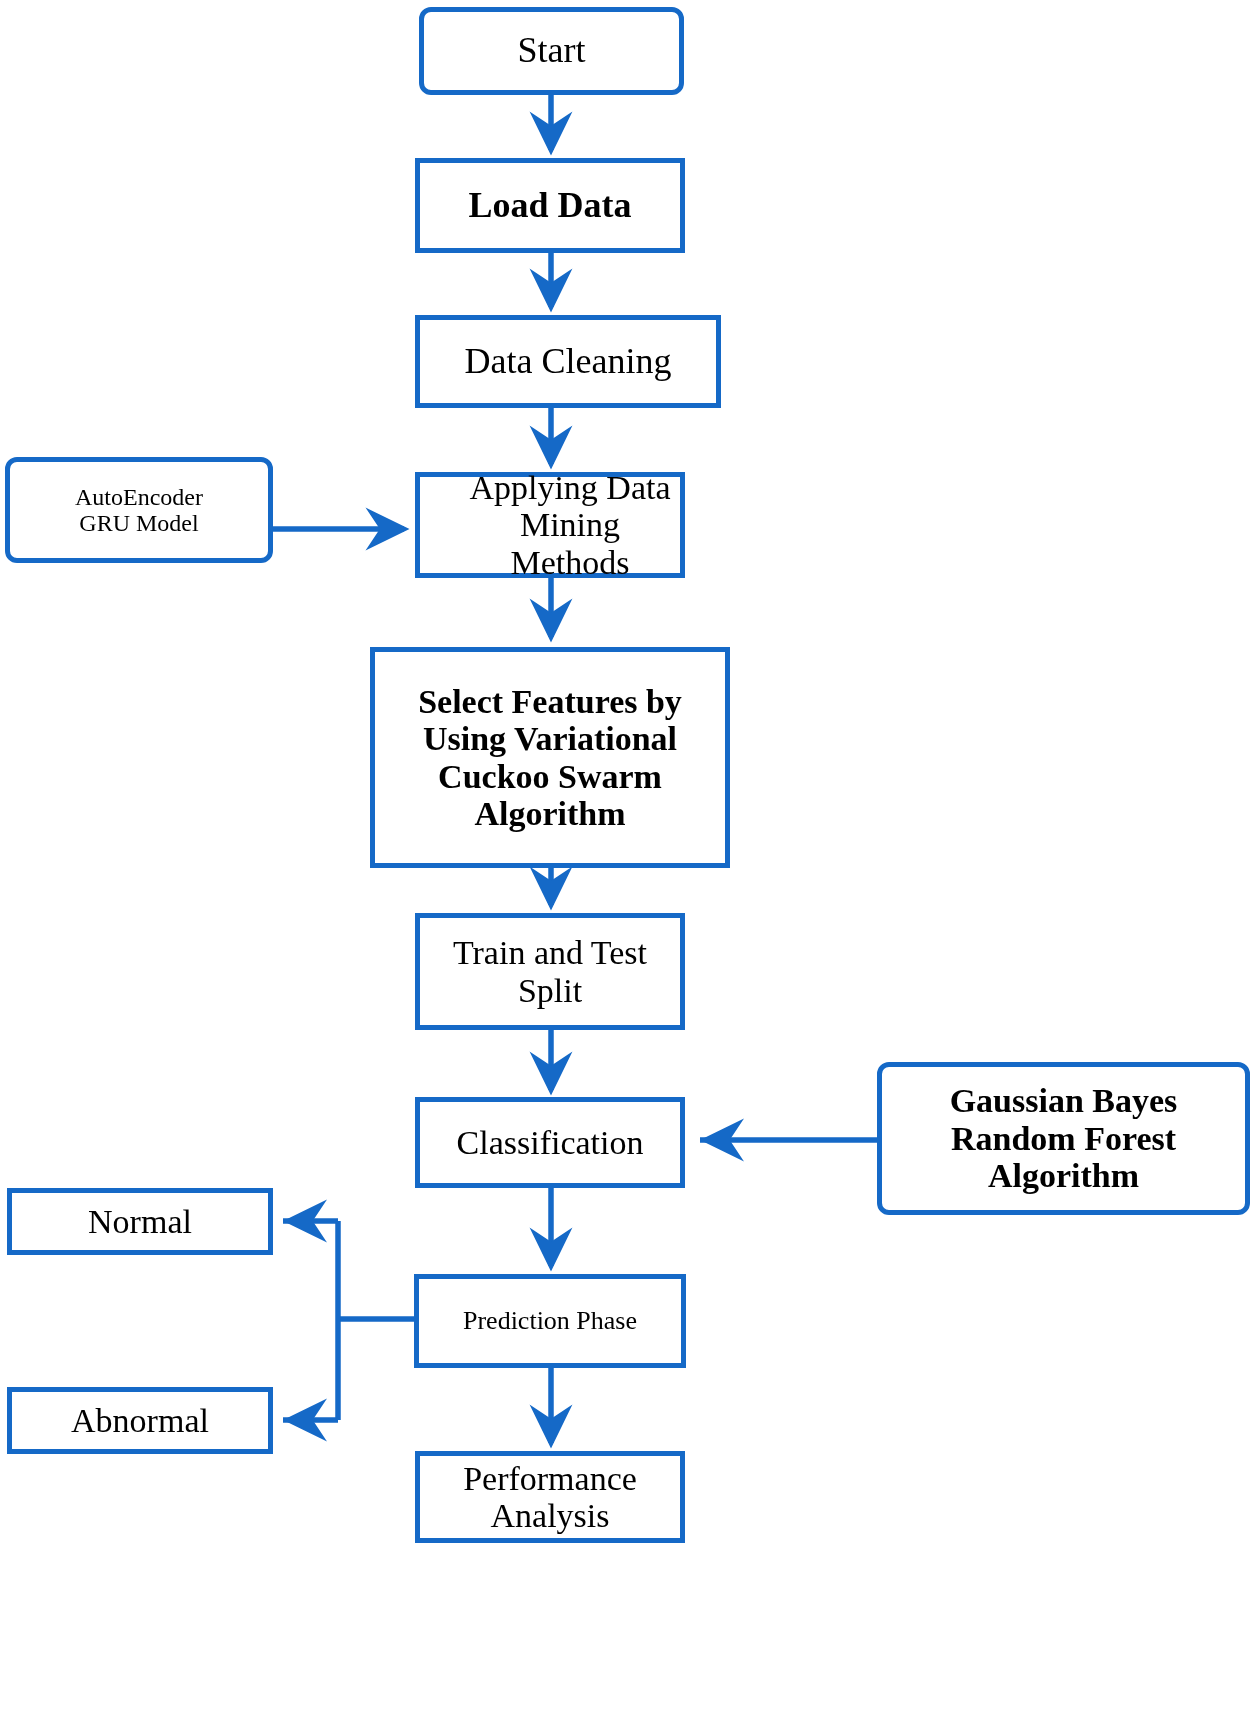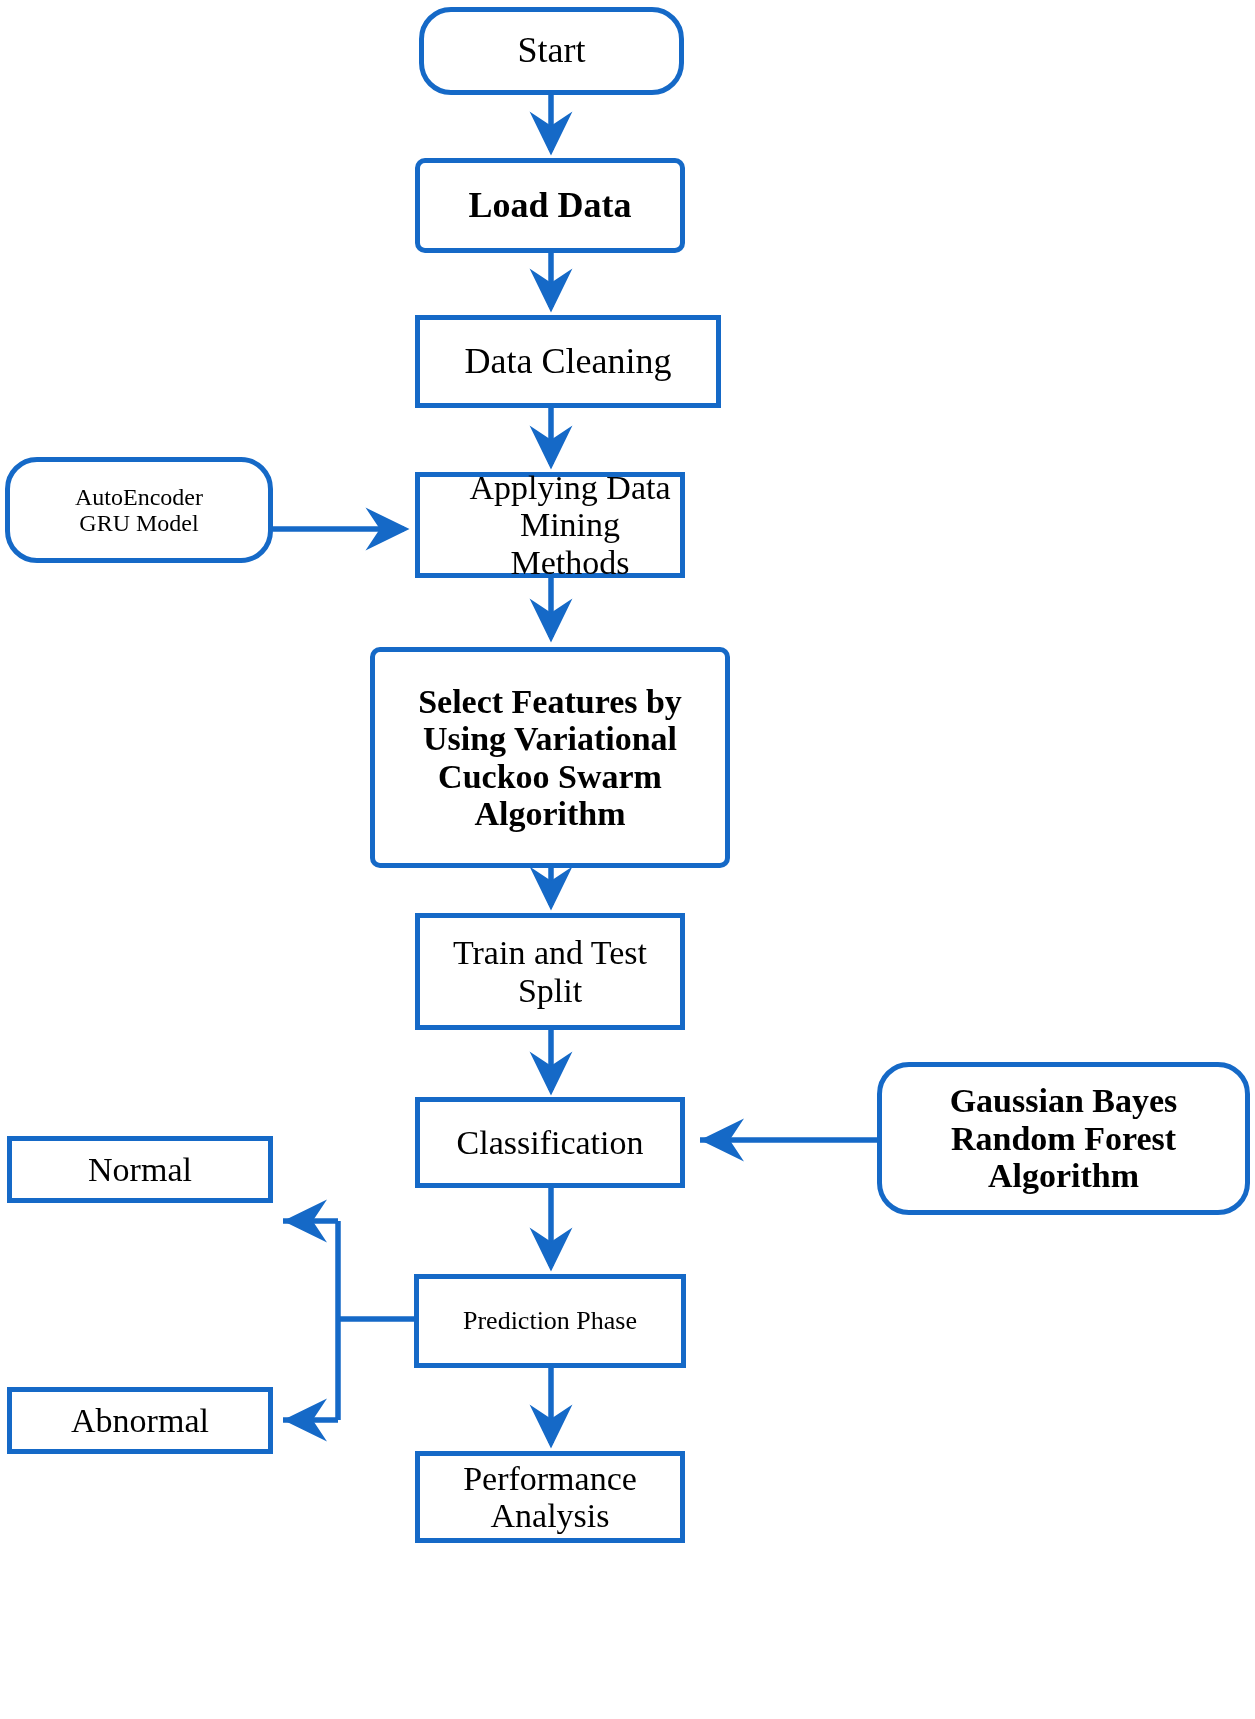--- a/index.html
+++ b/index.html
@@ -29,29 +29,29 @@
     background: #ffffff;
     border: 5px solid #1569C7;
     display: flex;
     align-items: center;
     justify-content: center;
     text-align: center;
     color: #000000;
     line-height: 1.10;
     z-index: 2;
   }
-  .node.rounded { border-radius: 32px; }
+  .node.rounded { border-radius: 12px; }
   .node .label {
     display: block;
     width: 100%;
     padding: 0 6px;
     white-space: pre-line;
   }
   .f-reg { font-weight: 400; }
-  .f-bold { font-weight: 700; border-radius: 10px; }
+  .f-bold { font-weight: 700; }
 </style>
 </head>
 <body>
 
 <div id="canvas">
 
   <svg class="wires" viewBox="0 0 1255 1719" xmlns="http://www.w3.org/2000/svg">
     <defs>
       <marker id="ah-down" markerWidth="10" markerHeight="10" refX="4.1" refY="7.6" orient="0" markerUnits="strokeWidth">
         <path d="M0.2,0.6 L4.1,8.6 L8.0,0.6 L4.1,3.2 Z" fill="#1569C7"></path>
@@ -133,21 +133,21 @@
   <div class="node f-reg" style="left:415px; top:1097px; width:270px; height:91px; font-size:34px;">
     <span class="label">Classification</span>
   </div>
 
   <div class="node rounded f-bold" style="left:877px; top:1062px; width:373px; height:153px; font-size:34px;">
     <span class="label">Gaussian Bayes
 Random Forest
 Algorithm</span>
   </div>
 
-  <div class="node f-reg" style="left:7px; top:1136px; width:266px; height:67px; font-size:34px;">
+  <div class="node f-reg" style="left:7px; top:1188px; width:266px; height:67px; font-size:34px;">
     <span class="label">Normal</span>
   </div>
 
   <div class="node f-reg" style="left:414px; top:1274px; width:272px; height:94px; font-size:26px;">
     <span class="label">Prediction Phase</span>
   </div>
 
   <div class="node f-reg" style="left:7px; top:1387px; width:266px; height:67px; font-size:34px;">
     <span class="label">Abnormal</span>
   </div>

